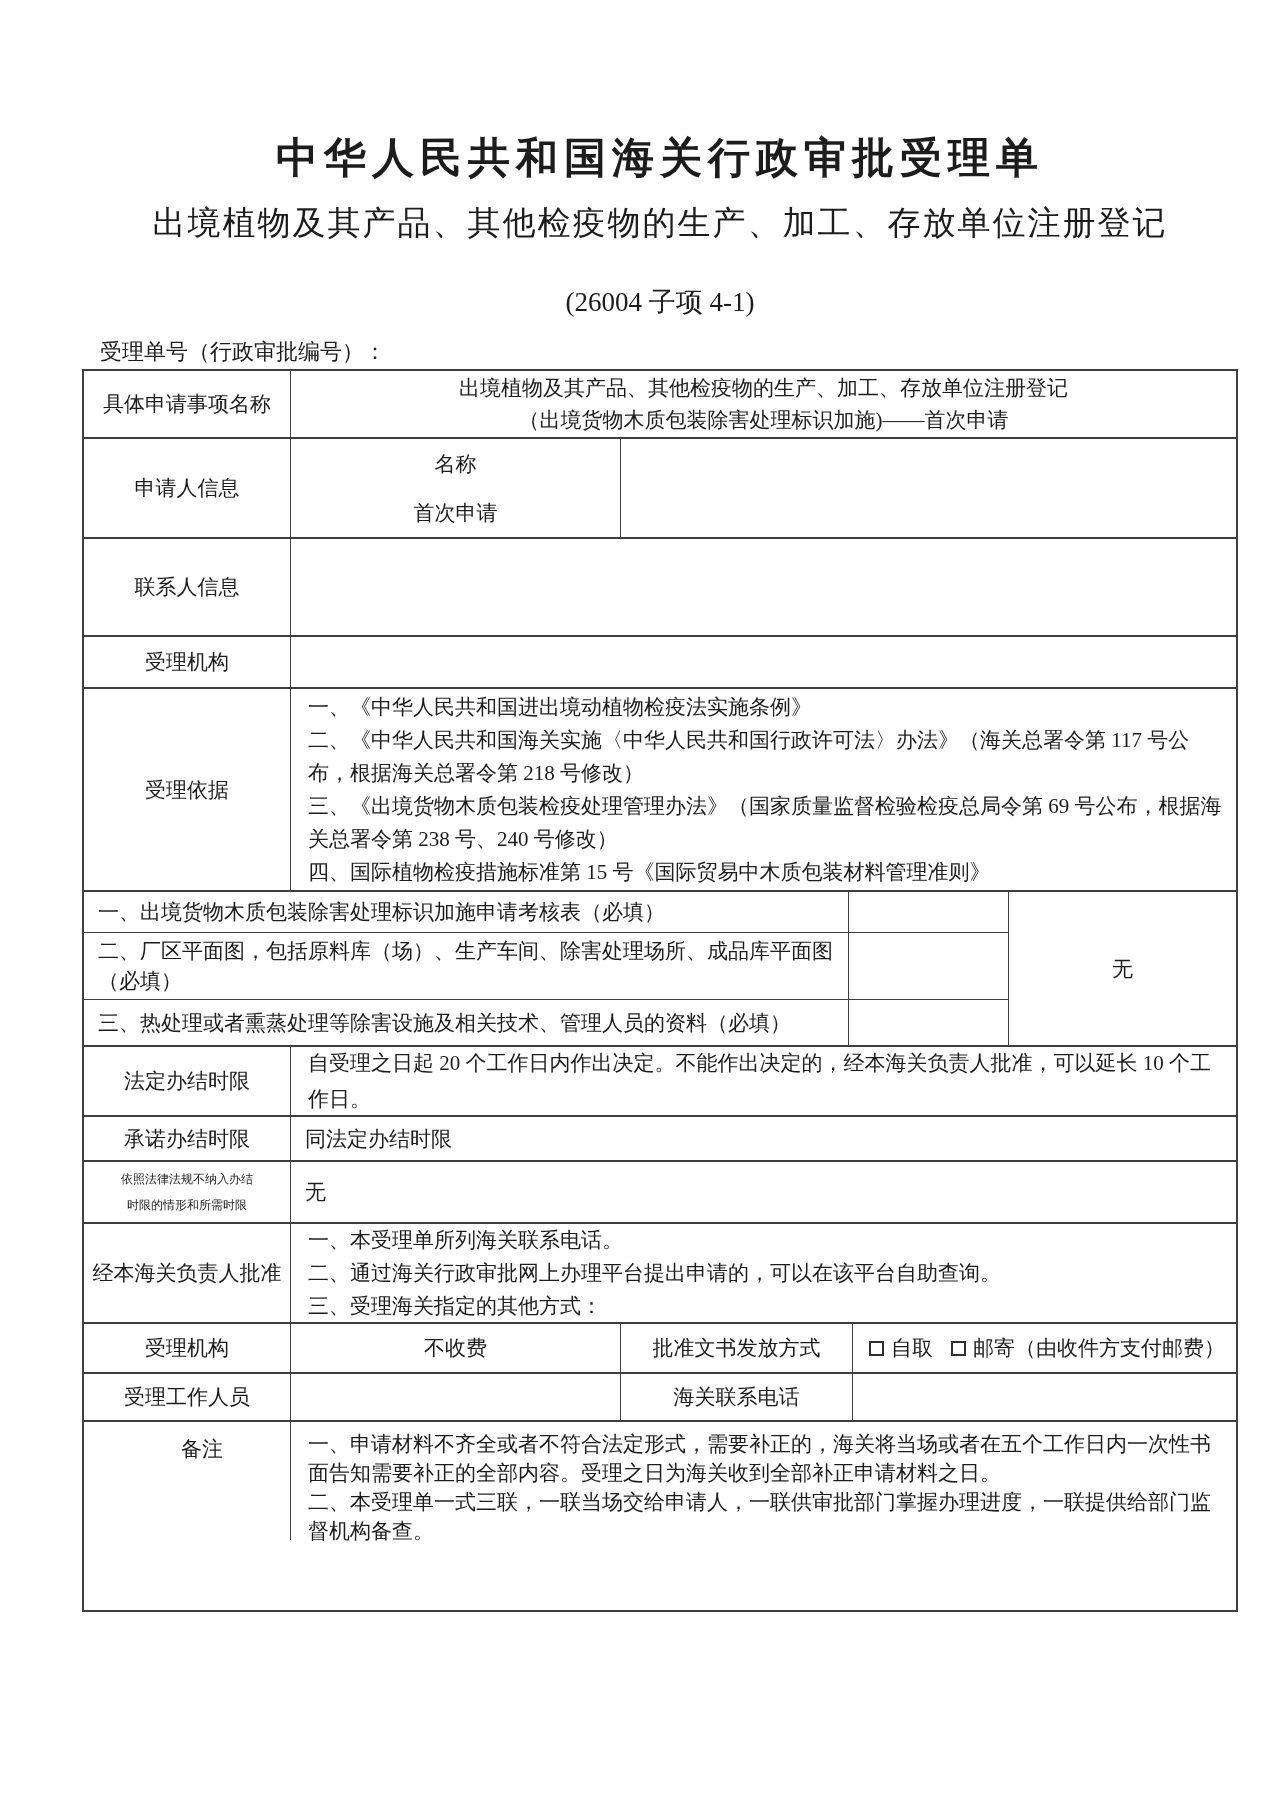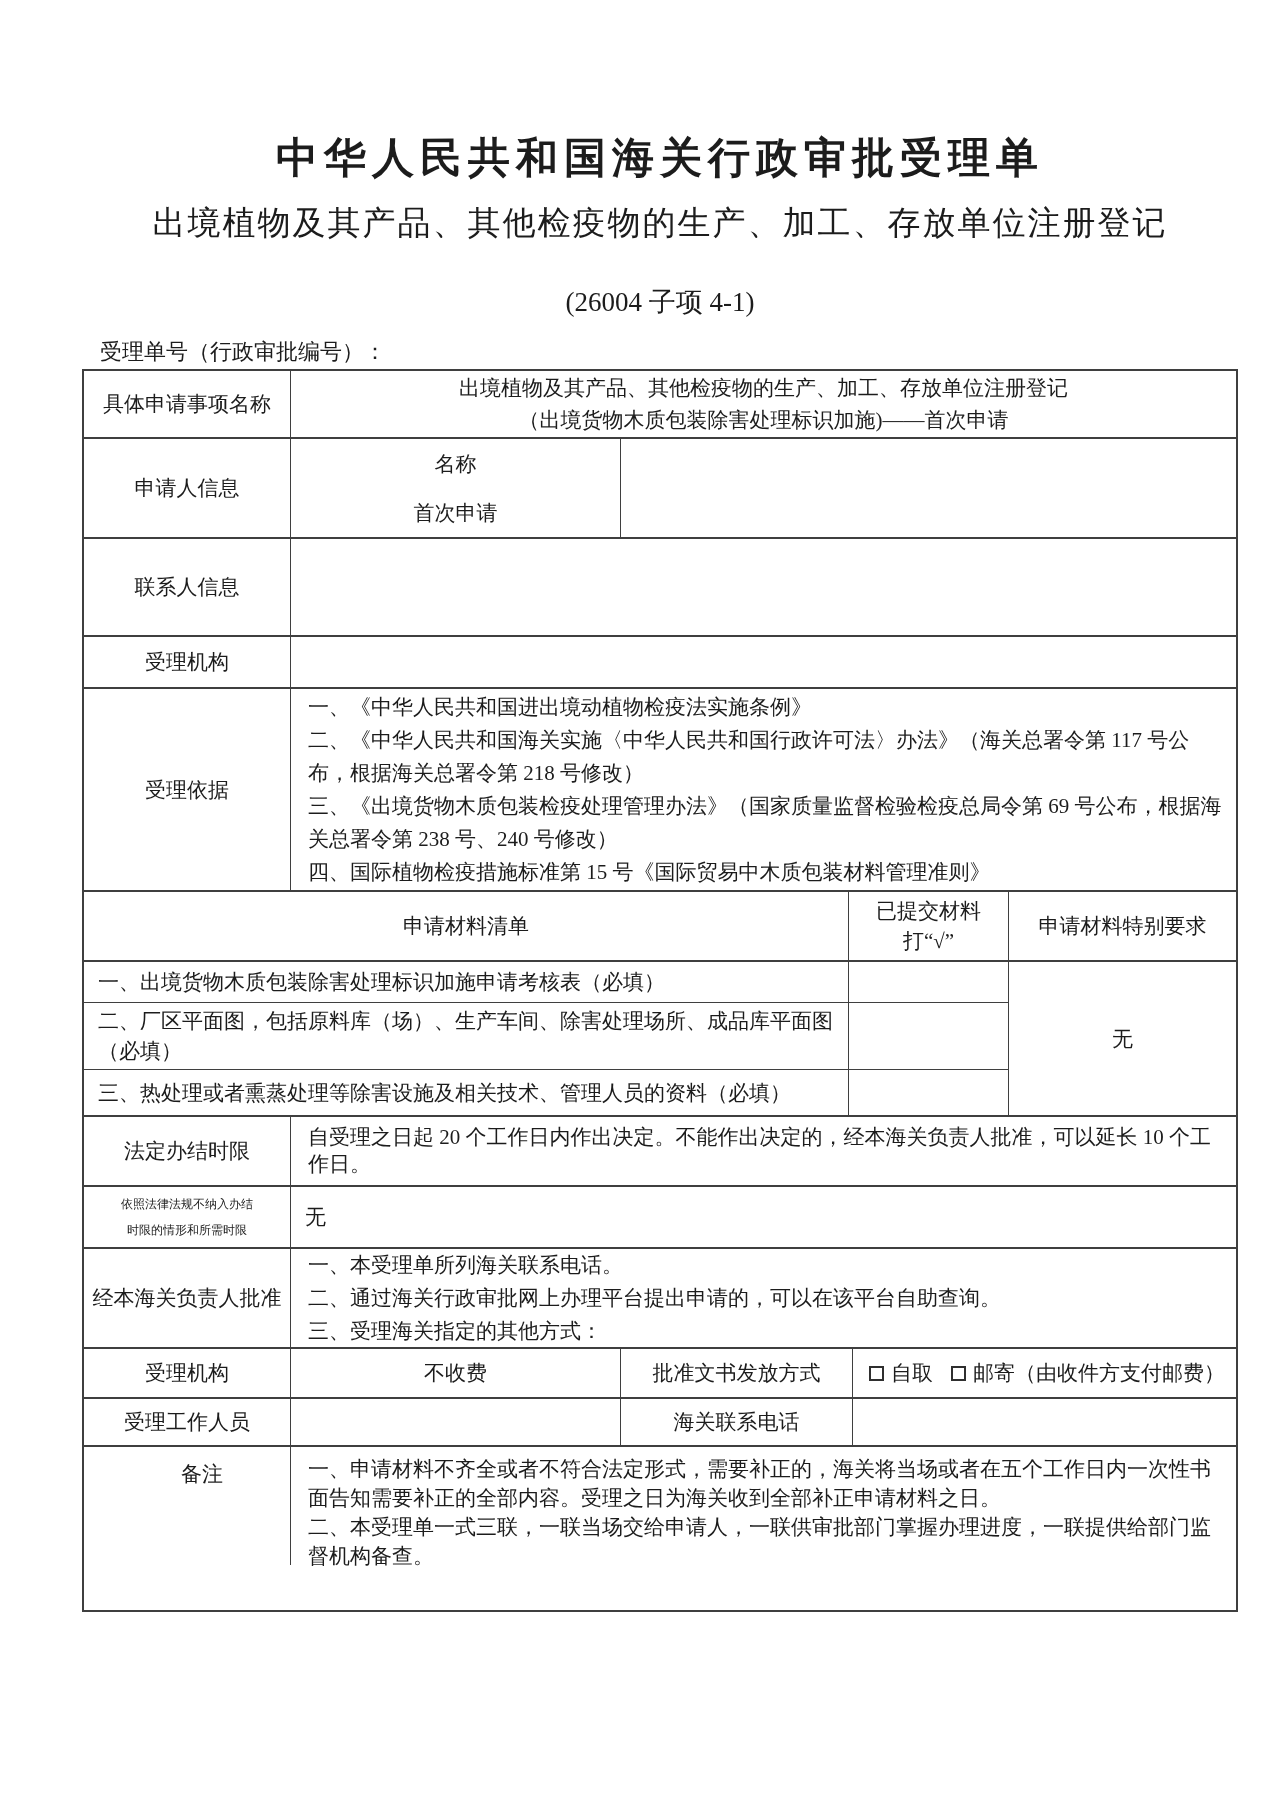--- a/index.html
+++ b/index.html
@@ -47,21 +47,21 @@
     text-align: center; padding: 2px 6px;
   }
   .lblcol.toplbl { align-items: flex-start; padding-top: 13px; padding-left: 36px; }
   .smalllbl { font-size: 12px; line-height: 26px; }
 
   .content { flex: 1 1 auto; display: flex; flex-direction: column; justify-content: center; }
   .content.padded { padding: 4px 8px 4px 17px; }
   .center-lines { text-align: center; }
   .line32 { line-height: 32px; }
   .line33 { line-height: 33px; }
-  .line30 { line-height: 27px; }
+  .line30 { line-height: 36px; }
   .line29 { line-height: 29px; }
 
   .subrows { flex: 1 1 auto; display: flex; flex-direction: column; }
   .subrow { display: flex; flex-direction: row; flex: 0 0 auto; }
   .sublbl {
     flex: 0 0 330px; border-right: 1px solid #3f3f3f;
     display: flex; align-items: center; justify-content: center; text-align: center;
   }
   .valcell { flex: 1 1 auto; display: flex; align-items: center; padding-left: 14px; }
 
@@ -131,30 +131,20 @@
   <div class="sec" style="height:203px">
     <div class="lblcol">受理依据</div>
     <div class="content padded">
       <div class="line33">一、《中华人民共和国进出境动植物检疫法实施条例》</div>
       <div class="line33">二、《中华人民共和国海关实施〈中华人民共和国行政许可法〉办法》（海关总署令第 117 号公布，根据海关总署令第 218 号修改）</div>
       <div class="line33">三、《出境货物木质包装检疫处理管理办法》（国家质量监督检验检疫总局令第 69 号公布，根据海关总署令第 238 号、240 号修改）</div>
       <div class="line33">四、国际植物检疫措施标准第 15 号《国际贸易中木质包装材料管理准则》</div>
     </div>
   </div>
 
-  <div class="sec" style="height:70px">
-    <div class="matcol-list mhead">申请材料清单</div>
-    <div class="matcol-tick mhead">
-      <div>
-        <div>已提交材料</div>
-        <div>打“√”</div>
-      </div>
-    </div>
-    <div class="matcol-spec mhead">申请材料特别要求</div>
-  </div>
 
   <div class="sec" style="height:155px">
     <div class="matcol-list mstack">
       <div class="mrow mdiv" style="height:41px">一、出境货物木质包装除害处理标识加施申请考核表（必填）</div>
       <div class="mrow mdiv" style="height:67px">二、厂区平面图，包括原料库（场）、生产车间、除害处理场所、成品库平面图（必填）</div>
       <div class="mrow" style="height:45px">三、热处理或者熏蒸处理等除害设施及相关技术、管理人员的资料（必填）</div>
     </div>
     <div class="matcol-tick mstack">
       <div class="mrow mdiv" style="height:41px"></div>
       <div class="mrow mdiv" style="height:67px"></div>
@@ -163,20 +153,24 @@
     <div class="matcol-spec mhead">无</div>
   </div>
 
   <div class="sec" style="height:70px">
     <div class="lblcol">法定办结时限</div>
     <div class="content padded">
       <div class="line30">自受理之日起 20 个工作日内作出决定。不能作出决定的，经本海关负责人批准，可以延长 10 个工作日。</div>
     </div>
   </div>
 
+  <div class="sec" style="height:45px">
+    <div class="lblcol">承诺办结时限</div>
+    <div class="valcell">同法定办结时限</div>
+  </div>
 
   <div class="sec" style="height:62px">
     <div class="lblcol smalllbl">
       <div>
         <div>依照法律法规不纳入办结</div>
         <div>时限的情形和所需时限</div>
       </div>
     </div>
     <div class="valcell">无</div>
   </div>

